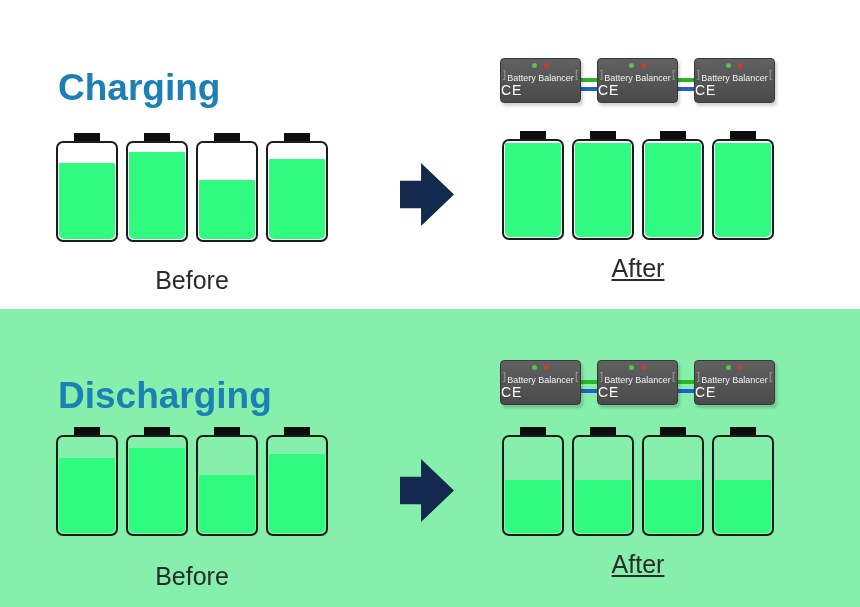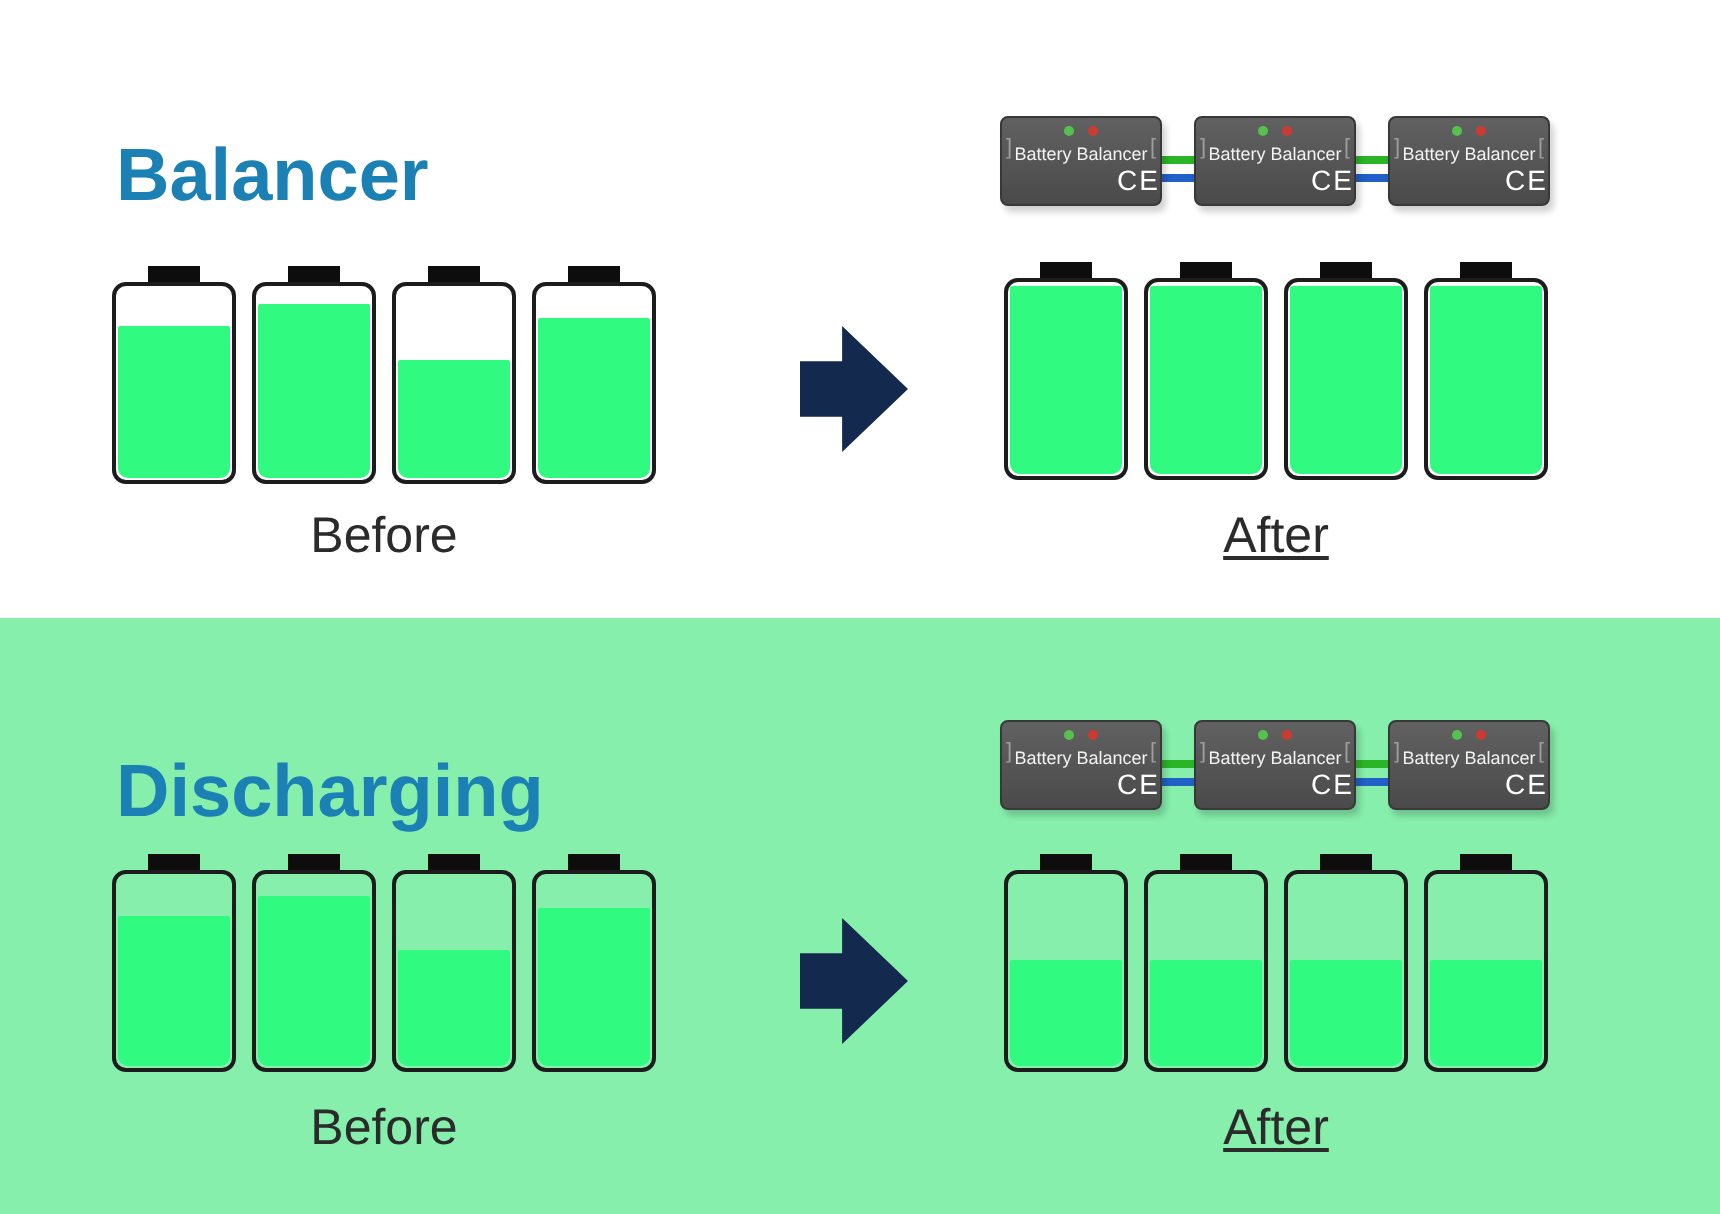--- a/index.html
+++ b/index.html
@@ -66,21 +66,21 @@
   .group-label {
     position: absolute;
     width: 272px;
     text-align: center;
     font-size: 25px;
     color: #2b2b2b;
     white-space: nowrap;
   }
   .panel.charging .group-label { top: 254px; }
   .panel.discharging .group-label { top: 241px; }
-  .group-label.before { left: 56px; }
+  .group-label.before { left: 56px; margin-top: 12px; }
   .group-label.after  { left: 502px; text-decoration: underline; }
 
   
   .arrow {
     position: absolute;
     left: 400px;
     width: 54px; height: 63px;
     background: #14294e;
     -webkit-clip-path: polygon(0 28%, 39% 28%, 39% 0, 100% 50%, 39% 100%, 39% 72%, 0 72%);
     clip-path: polygon(0 28%, 39% 28%, 39% 0, 100% 50%, 39% 100%, 39% 72%, 0 72%);
@@ -146,34 +146,34 @@
   }
   .bracket {
     position: absolute;
     top: -1px;
     font-size: 11px;
     color: #9d9d9d;
   }
   .bracket.l { left: 2px; }
   .bracket.r { right: 2px; }
   .bal-ce {
-    text-align: right;
+    text-align: left;
     font-size: 14px;
     color: #ffffff;
     margin-top: 1px;
     letter-spacing: 1px;
   }
 </style>
 </head>
 <body>
 
 <div class="canvas">
 
   <section class="panel charging">
-    <h1 class="section-title">Balancer</h1>
+    <h1 class="section-title">Charging</h1>
 
     <div class="balancer-row">
         <div class="wire green"></div>
         <div class="wire blue"></div>
         <div class="bal-boxes">
           <div class="bal-box">
             <div class="leds">
               <span class="led green"></span>
               <span class="led red"></span>
             </div>

